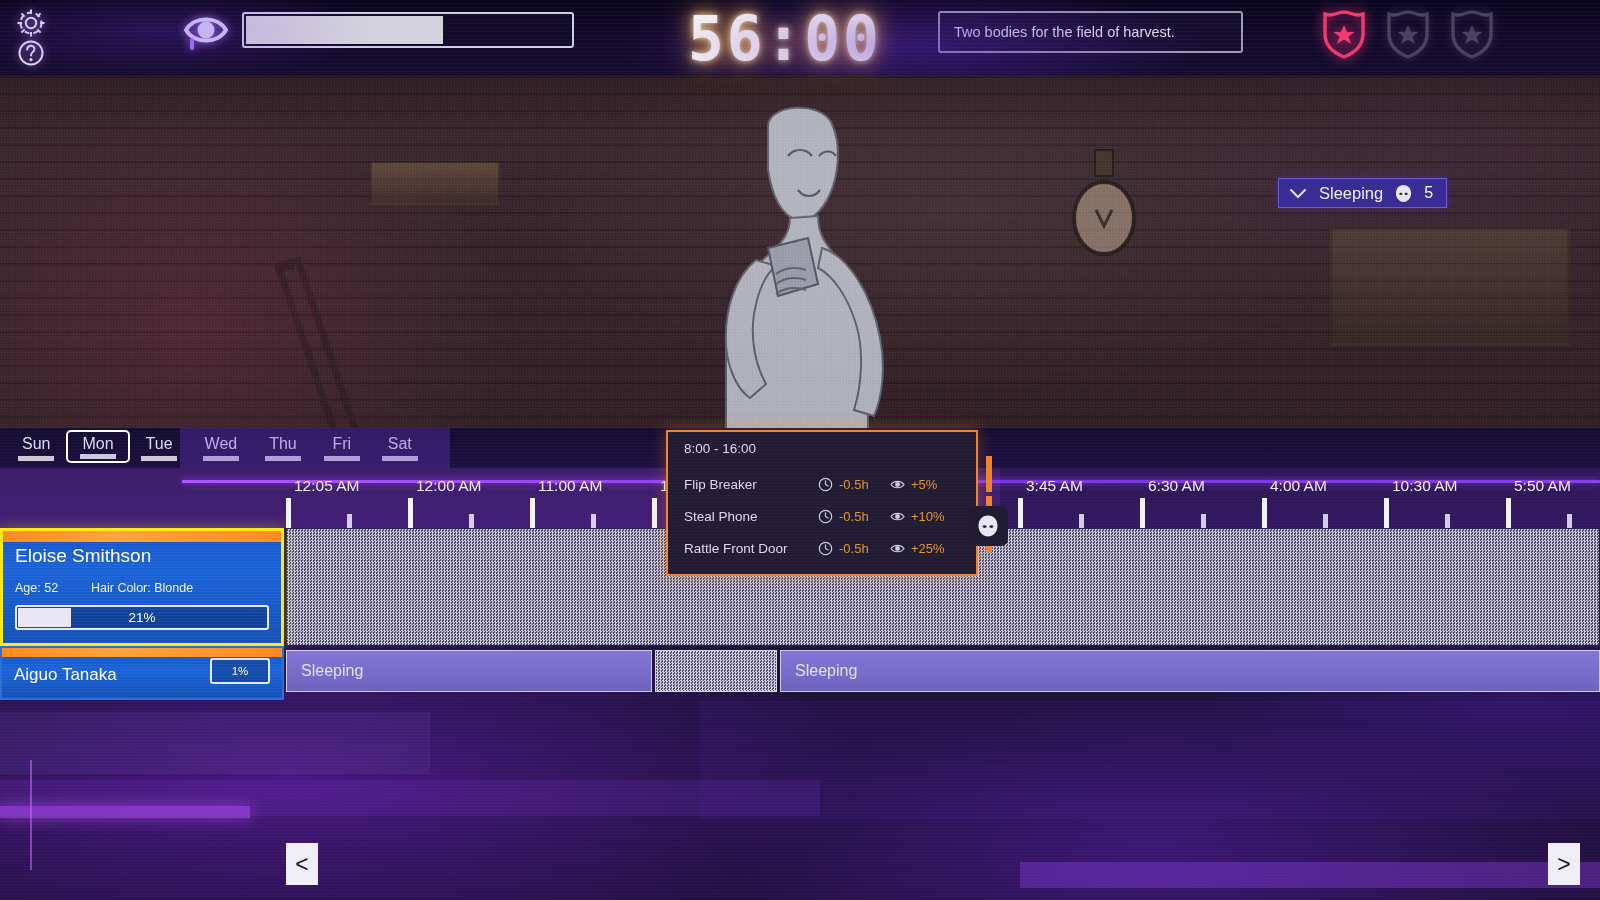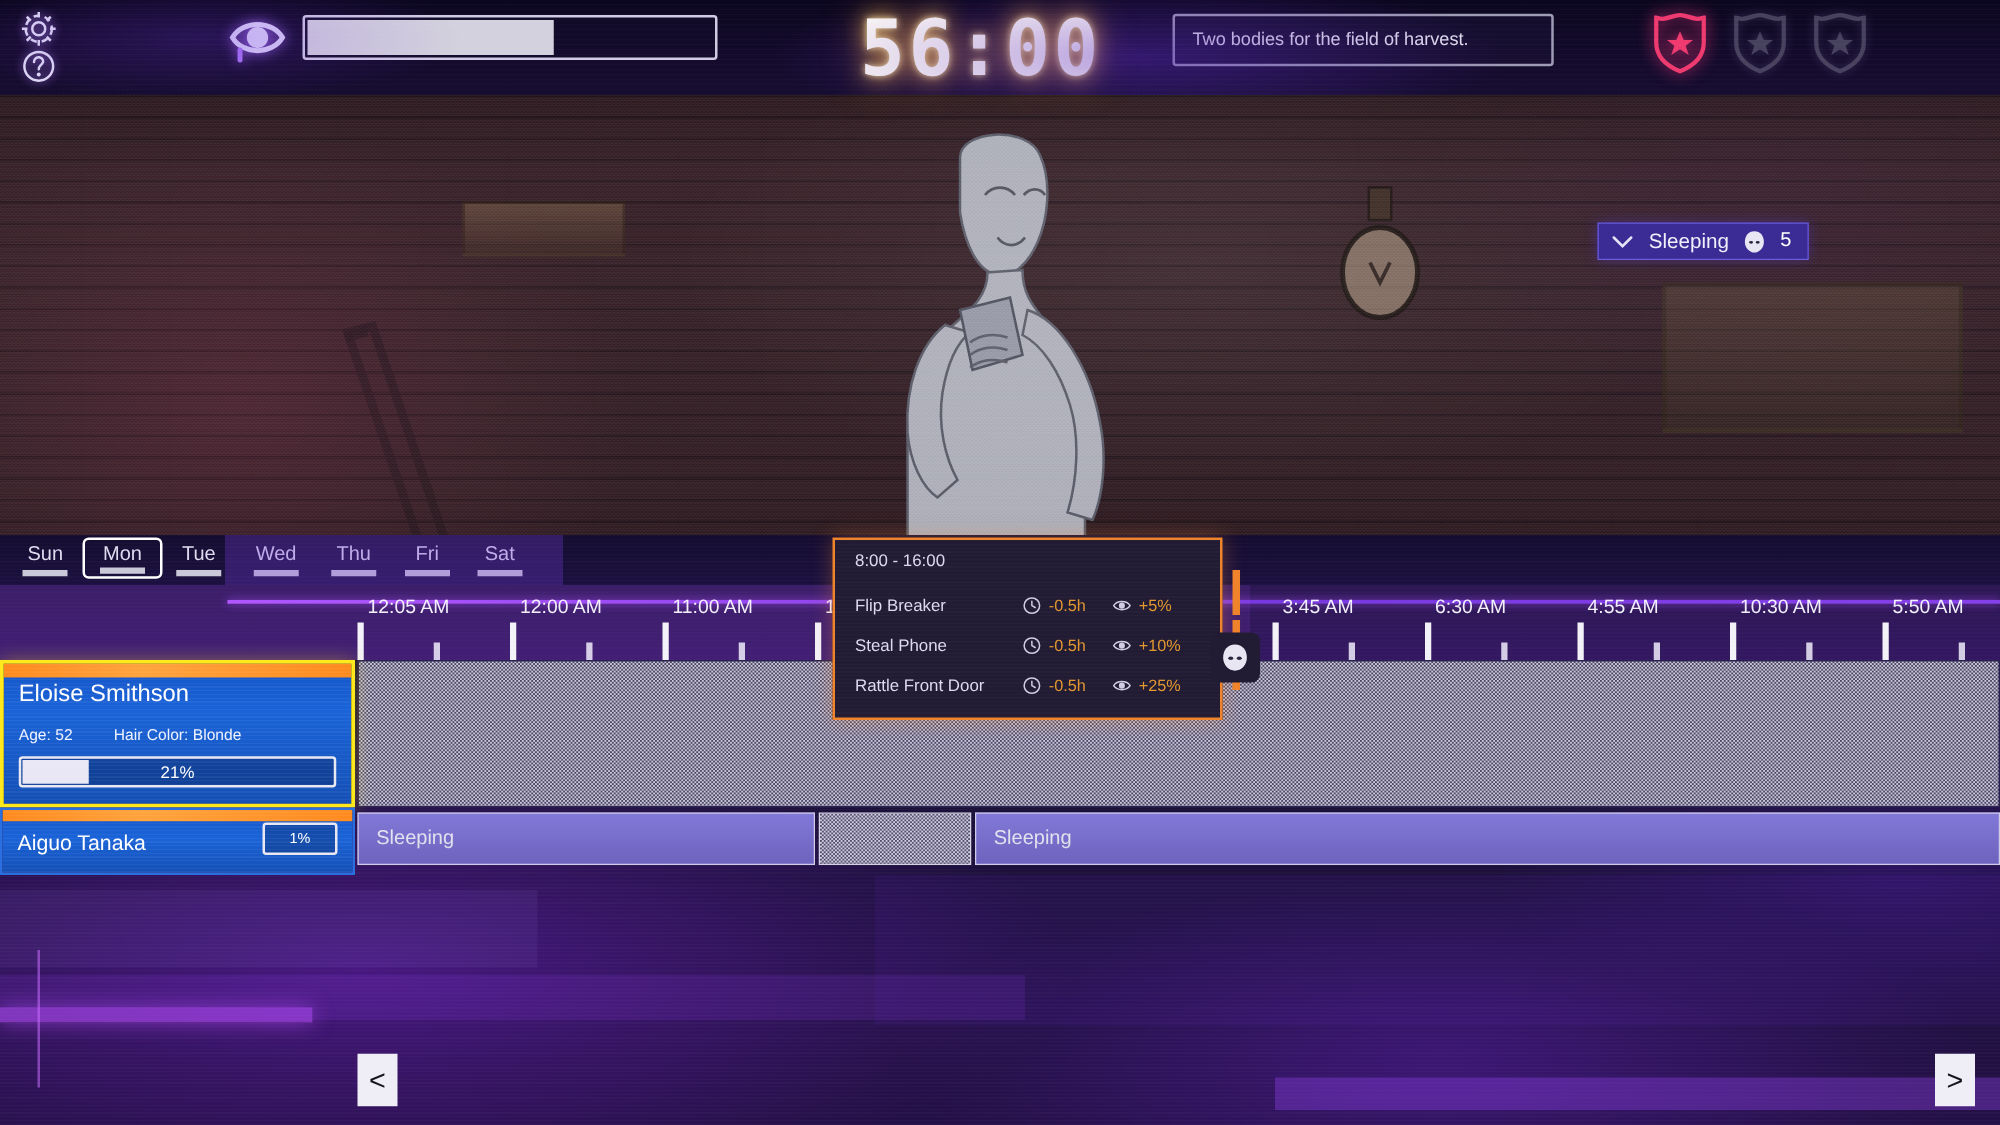--- a/index.html
+++ b/index.html
@@ -502,21 +502,21 @@
       <div class="tick major" style="left:896px;"></div>
       <div class="tlabel" style="left:904px;">2:30 AM</div>
       <div class="tick minor" style="left:957px;"></div>
       <div class="tick major" style="left:1018px;"></div>
       <div class="tlabel" style="left:1026px;">3:45 AM</div>
       <div class="tick minor" style="left:1079px;"></div>
       <div class="tick major" style="left:1140px;"></div>
       <div class="tlabel" style="left:1148px;">6:30 AM</div>
       <div class="tick minor" style="left:1201px;"></div>
       <div class="tick major" style="left:1262px;"></div>
-      <div class="tlabel" style="left:1270px;">4:55 AM</div>
+      <div class="tlabel" style="left:1270px;">4:00 AM</div>
       <div class="tick minor" style="left:1323px;"></div>
       <div class="tick major" style="left:1384px;"></div>
       <div class="tlabel" style="left:1392px;">10:30 AM</div>
       <div class="tick minor" style="left:1445px;"></div>
       <div class="tick major" style="left:1506px;"></div>
       <div class="tlabel" style="left:1514px;">5:50 AM</div>
       <div class="tick minor" style="left:1567px;"></div>
     </div>
 
     <div class="rows">

